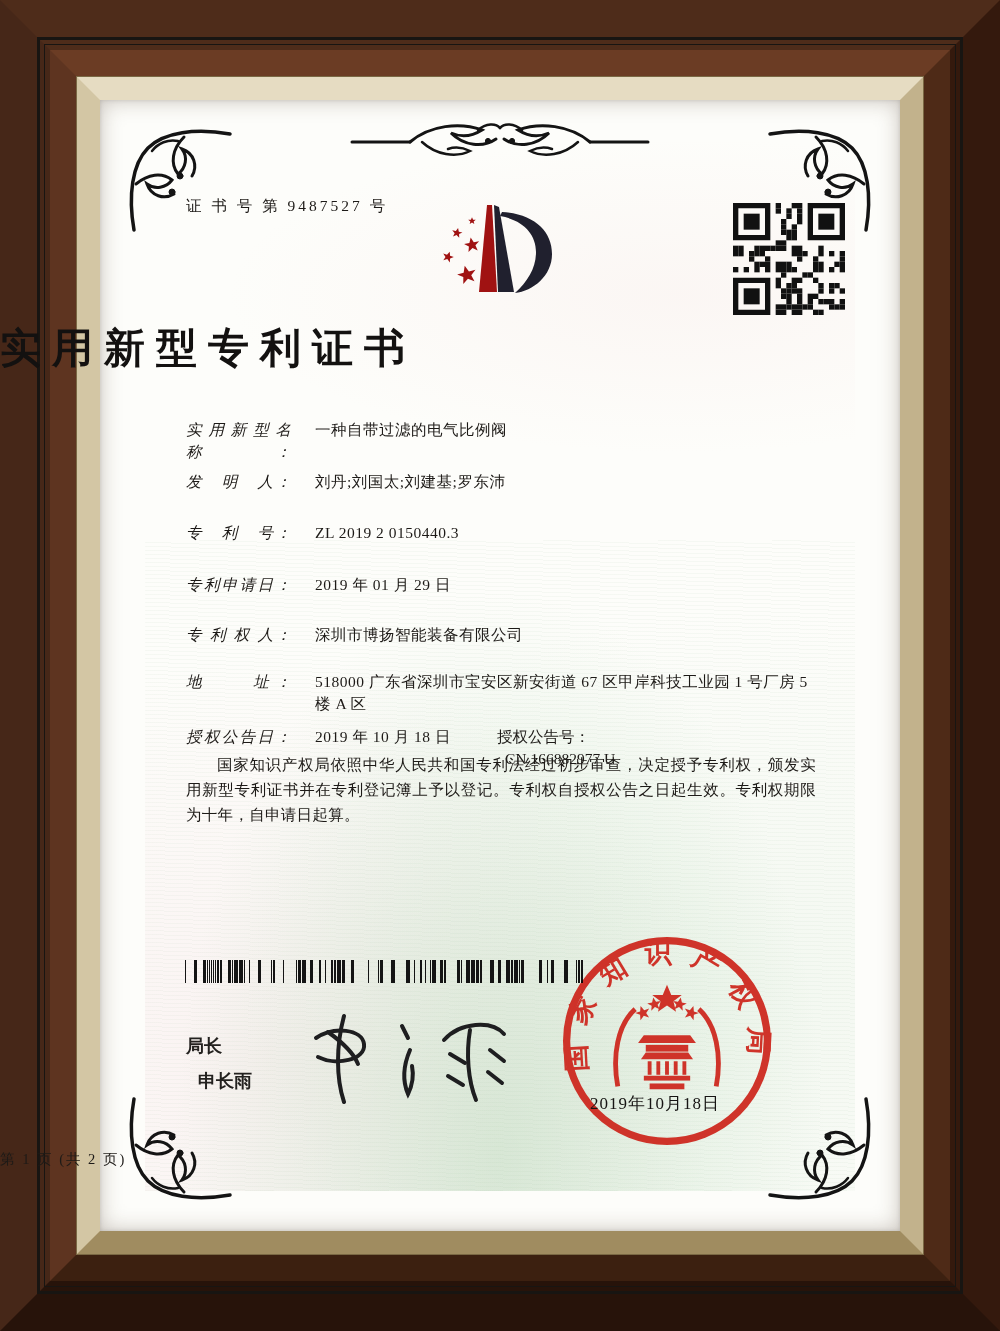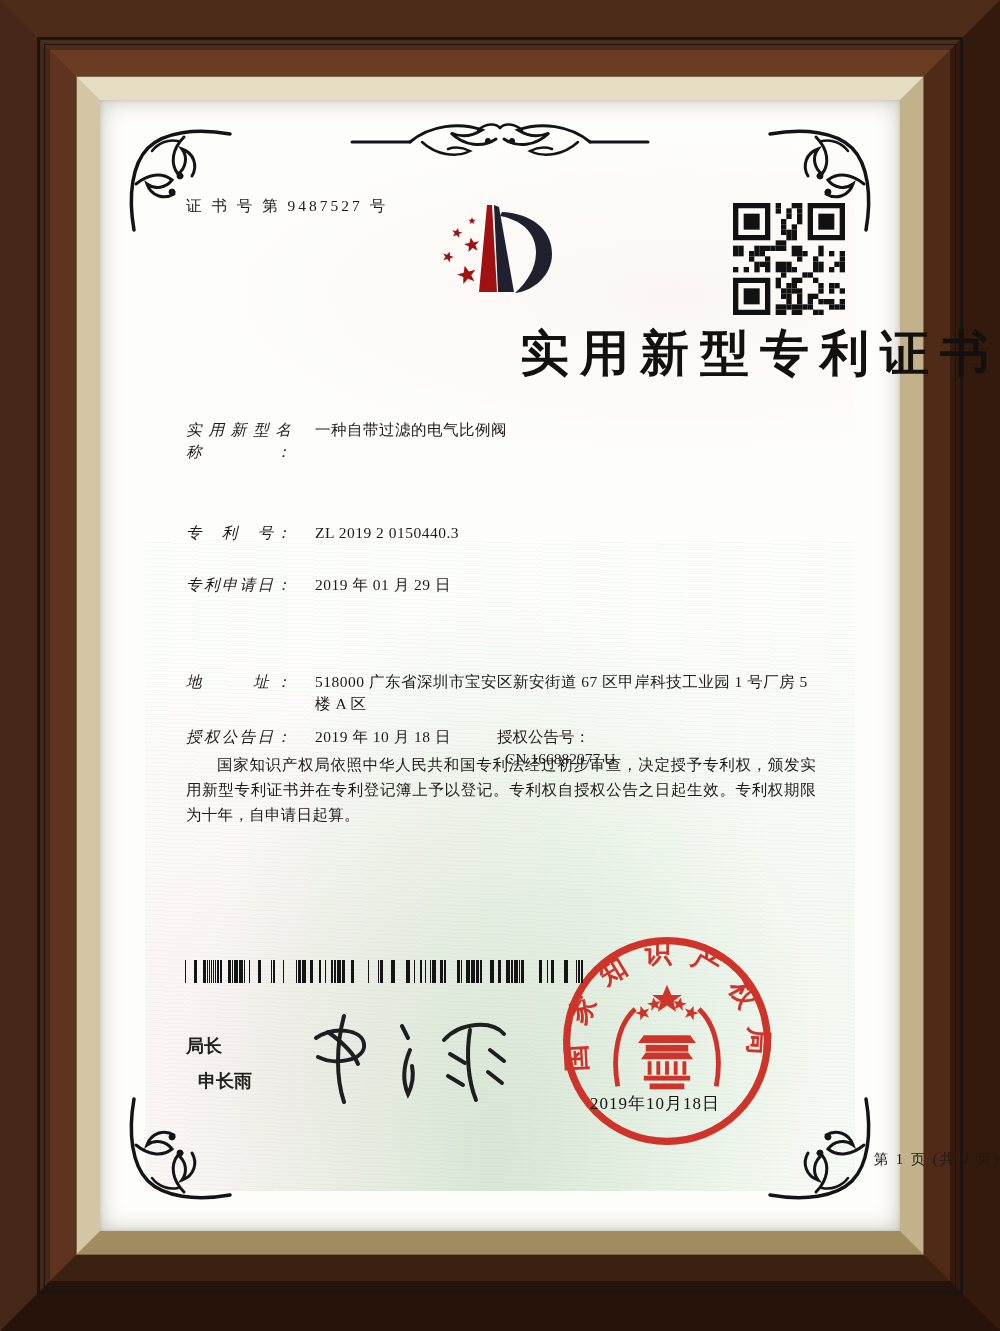--- a/index.html
+++ b/index.html
@@ -25,41 +25,41 @@
   .tint-top{position:absolute;left:145px;right:145px;top:142px;height:340px;z-index:2;
      background:radial-gradient(ellipse at 75% 45%, rgba(240,205,205,.14), transparent 60%);
      pointer-events:none;}
   
   .bborder{position:absolute;inset:37px;border:3.5px solid #181512;z-index:3;}
   .bborder::after{content:"";position:absolute;inset:4px;border:1.5px solid #181512;}
   .ornament{position:absolute;z-index:4;}
   
   .content{position:absolute;inset:0;z-index:6;color:#1d1a17;}
   .cert-no{position:absolute;left:186px;top:196px;font-size:15.5px;letter-spacing:3px;}
-  .title{position:absolute;left:0;top:321px;width:100%;text-align:right;
-     font-size:49px;font-weight:700;letter-spacing:11px;color:#131110;}
+  .title{position:absolute;left:0;top:321px;width:100%;text-align:left;
+     font-size:41px;font-weight:700;letter-spacing:11px;color:#131110;}
   .field-row{position:absolute;left:186px;display:flex;font-size:15.5px;line-height:1.45;}
   .flabel{width:105px;text-align:justify;text-align-last:justify;flex:none;font-style:italic;}
   .fvalue{margin-left:24px;letter-spacing:.5px;}
   .fvalue.addr{width:508px;}
   .grant-no{position:absolute;left:311px;top:0;display:flex;white-space:nowrap;flex-direction:column;}
   .paras{position:absolute;left:186px;top:752px;width:630px;}
   .paras p{margin:0;font-size:15.5px;line-height:25px;text-indent:2em;text-align:justify;
      letter-spacing:.3px;}
   .barcode{position:absolute;left:185px;top:960px;}
   .barcode rect{fill:#141414;}
   .director{position:absolute;left:186px;top:1034px;font-family:"Liberation Sans","DejaVu Sans",sans-serif;
      font-weight:700;font-size:18px;color:#23211f;}
   .director-name{position:absolute;left:186px;top:1069px;font-family:"Liberation Sans","DejaVu Sans",sans-serif;
      font-weight:700;font-size:18px;color:#23211f;padding-left:12px;}
   .signature{position:absolute;left:298px;top:1002px;}
   .seal{position:absolute;left:556px;top:930px;opacity:.93;mix-blend-mode:multiply;}
   .seal-date{position:absolute;left:590px;top:1092px;font-size:17px;letter-spacing:1px;
      color:#161413;z-index:7;text-align:right;}
-  .footer{position:absolute;left:0;top:1150px;width:100%;text-align:right;
+  .footer{position:absolute;left:0;top:1150px;width:100%;text-align:left;
      font-size:14.5px;letter-spacing:2px;}
 </style>
 </head>
 <body>
 
 <div class="page">
 
   <div class="frame-outer"></div>
   <div class="frame-mid"></div>
   <div class="frame-gold"></div>
@@ -276,27 +276,35 @@
           <rect x="64" y="80" width="4" height="4"></rect>
         </g>
     </svg>
 
     <div class="title">实用新型专利证书</div>
 
     <div class="field-row" style="top:419px">
       <span class="flabel">实用新型名称：</span>
       <span class="fvalue">一种自带过滤的电气比例阀</span>
     </div>
+    <div class="field-row" style="top:471px">
+      <span class="flabel">发　明　人：</span>
+      <span class="fvalue">刘丹;刘国太;刘建基;罗东沛</span>
+    </div>
     <div class="field-row" style="top:522px">
       <span class="flabel">专　利　号：</span>
       <span class="fvalue">ZL 2019 2 0150440.3</span>
     </div>
     <div class="field-row" style="top:574px">
       <span class="flabel">专利申请日：</span>
       <span class="fvalue">2019 年 01 月 29 日</span>
+    </div>
+    <div class="field-row" style="top:624px">
+      <span class="flabel">专 利 权 人：</span>
+      <span class="fvalue">深圳市博扬智能装备有限公司</span>
     </div>
     <div class="field-row" style="top:671px">
       <span class="flabel">地　　址：</span>
       <span class="fvalue addr">518000 广东省深圳市宝安区新安街道 67 区甲岸科技工业园 1 号厂房 5 楼 A 区</span>
     </div>
     <div class="field-row" style="top:726px;width:700px">
       <span class="flabel">授权公告日：</span>
       <span class="fvalue">2019 年 10 月 18 日</span>
       <span class="grant-no">
         <span>授权公告号：</span>

